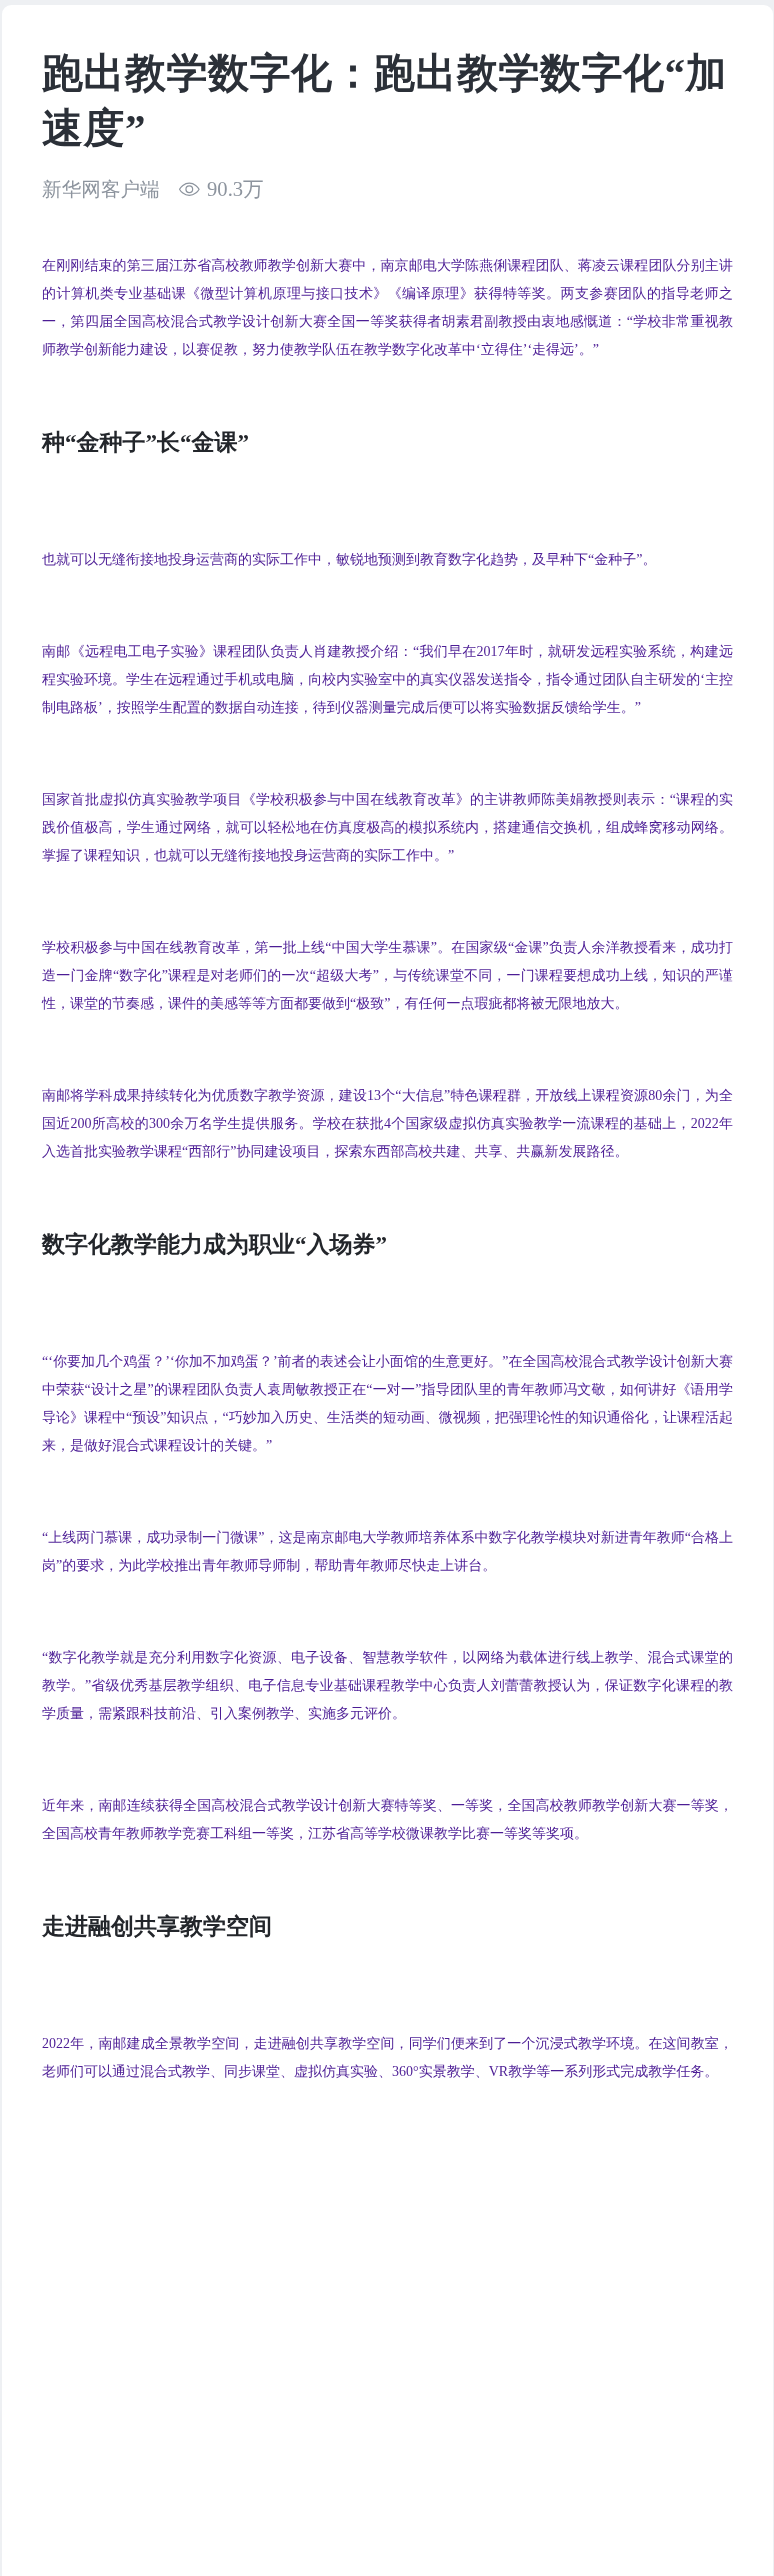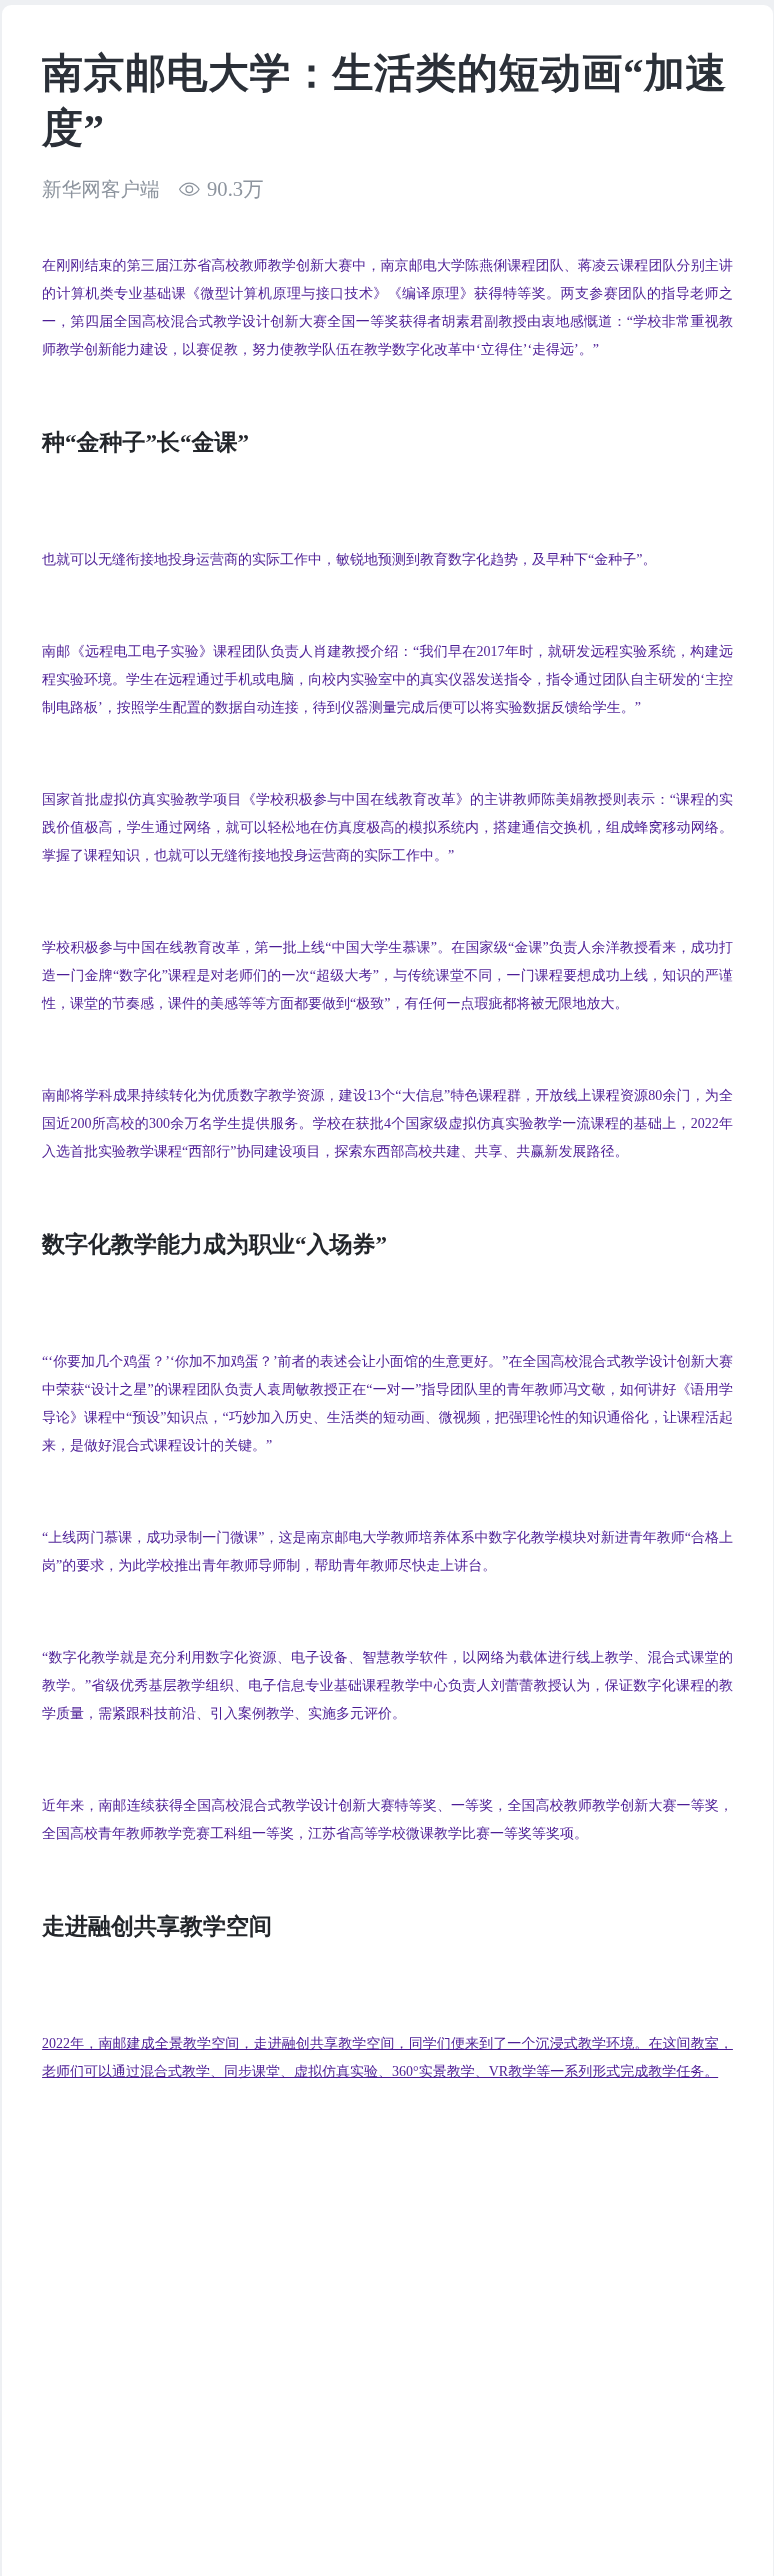--- a/index.html
+++ b/index.html
@@ -54,29 +54,29 @@
     color: #4c1d95;
     text-align: justify;
   }
   #article-body h2 {
     margin: 40px 0 88px 0;
     font-size: 23px;
     line-height: 30px;
     font-weight: 700;
     color: #23262b;
   }
-  #article-body p:last-child { margin-bottom: 16px; text-decoration: underline; }
+  #article-body p:last-child { margin-bottom: 16px; }
 </style>
 </head>
 <body>
 
 <div class="page">
   <article class="card">
 
-    <h1 class="title">南京邮电大学：生活类的短动画“加速度”</h1>
+    <h1 class="title">跑出教学数字化：跑出教学数字化“加速度”</h1>
 
     <div class="meta">
       <span class="source">新华网客户端</span>
       <span class="views">
         <svg width="20.6" height="16.5" viewBox="0 0 40 32" fill="none">
           <path d="M20 4 C30 4 37 12 39 16 C37 20 30 28 20 28 C10 28 3 20 1 16 C3 12 10 4 20 4 Z" stroke="#8d949e" stroke-width="2.4" fill="none"></path>
           <circle cx="20" cy="16" r="6.5" stroke="#8d949e" stroke-width="2.4" fill="none"></circle>
         </svg>
         <span>90.3万</span>
       </span>

